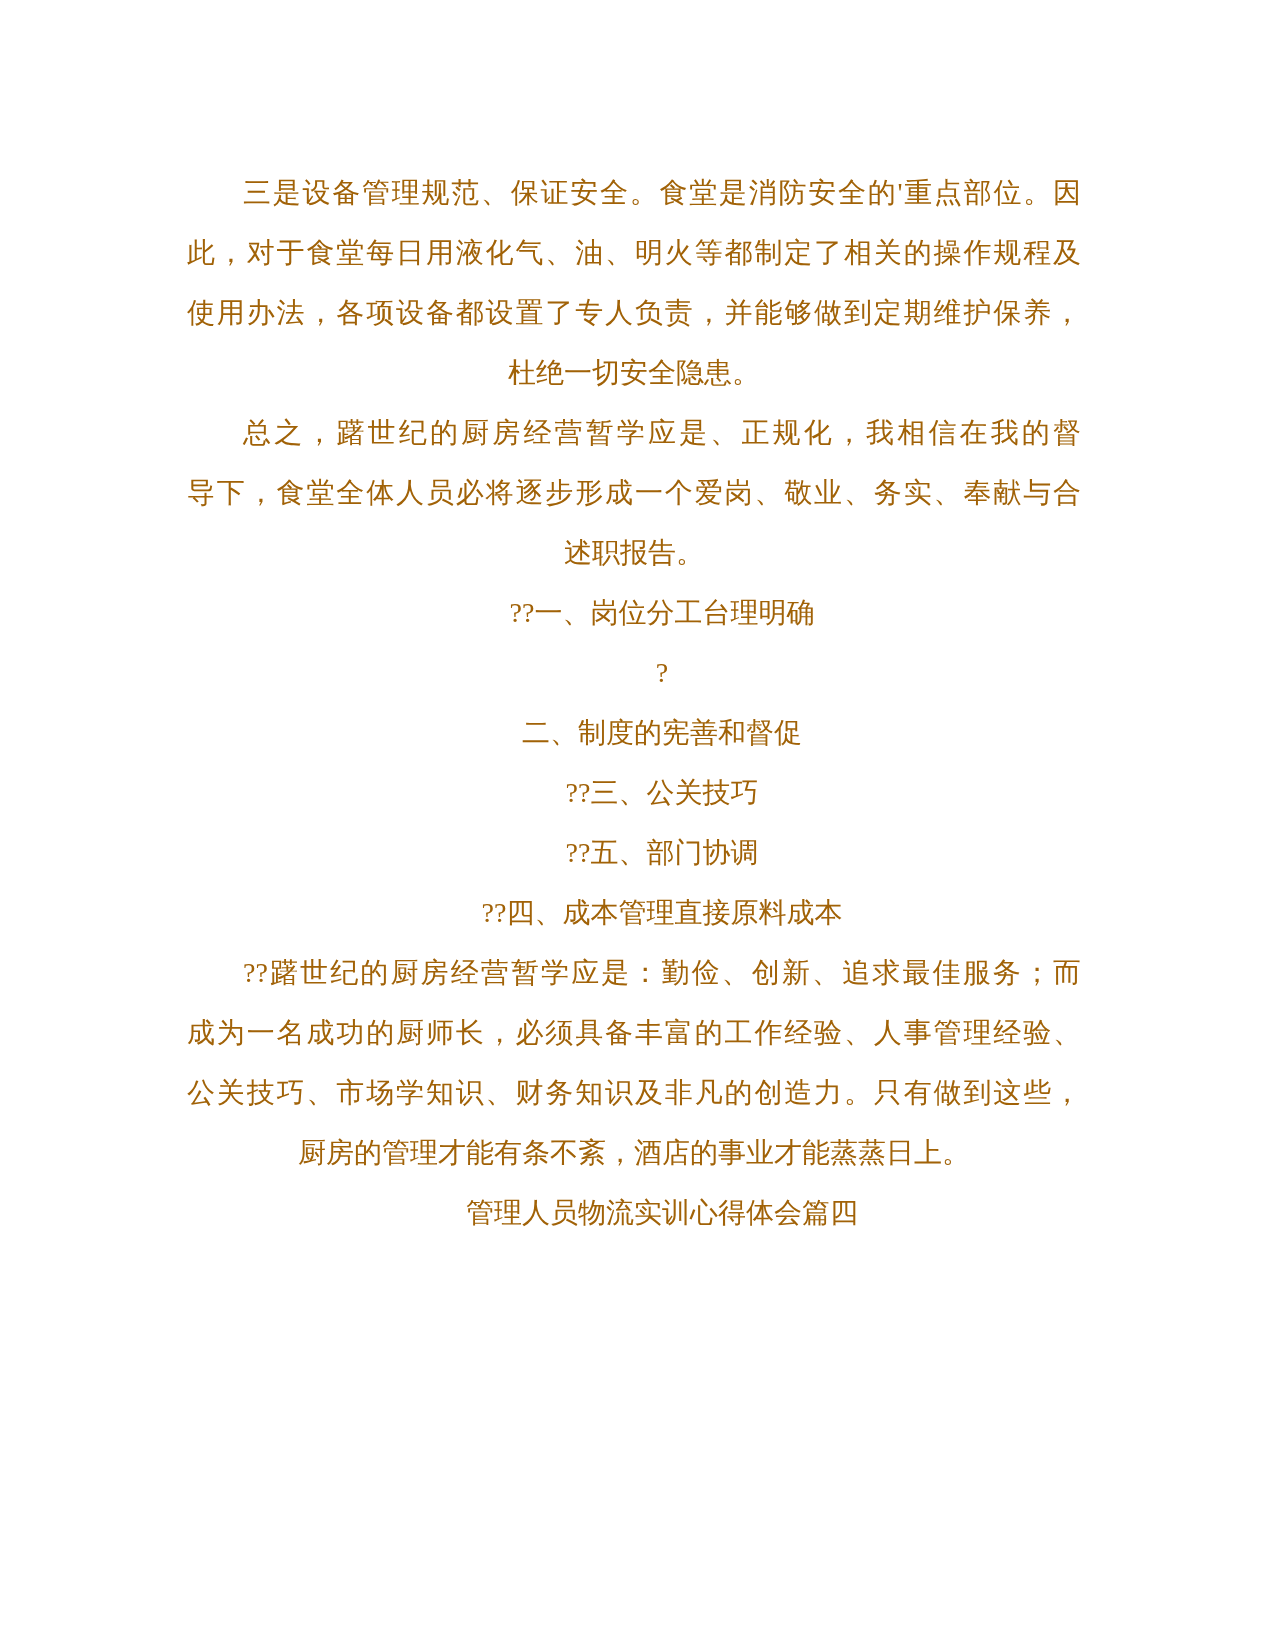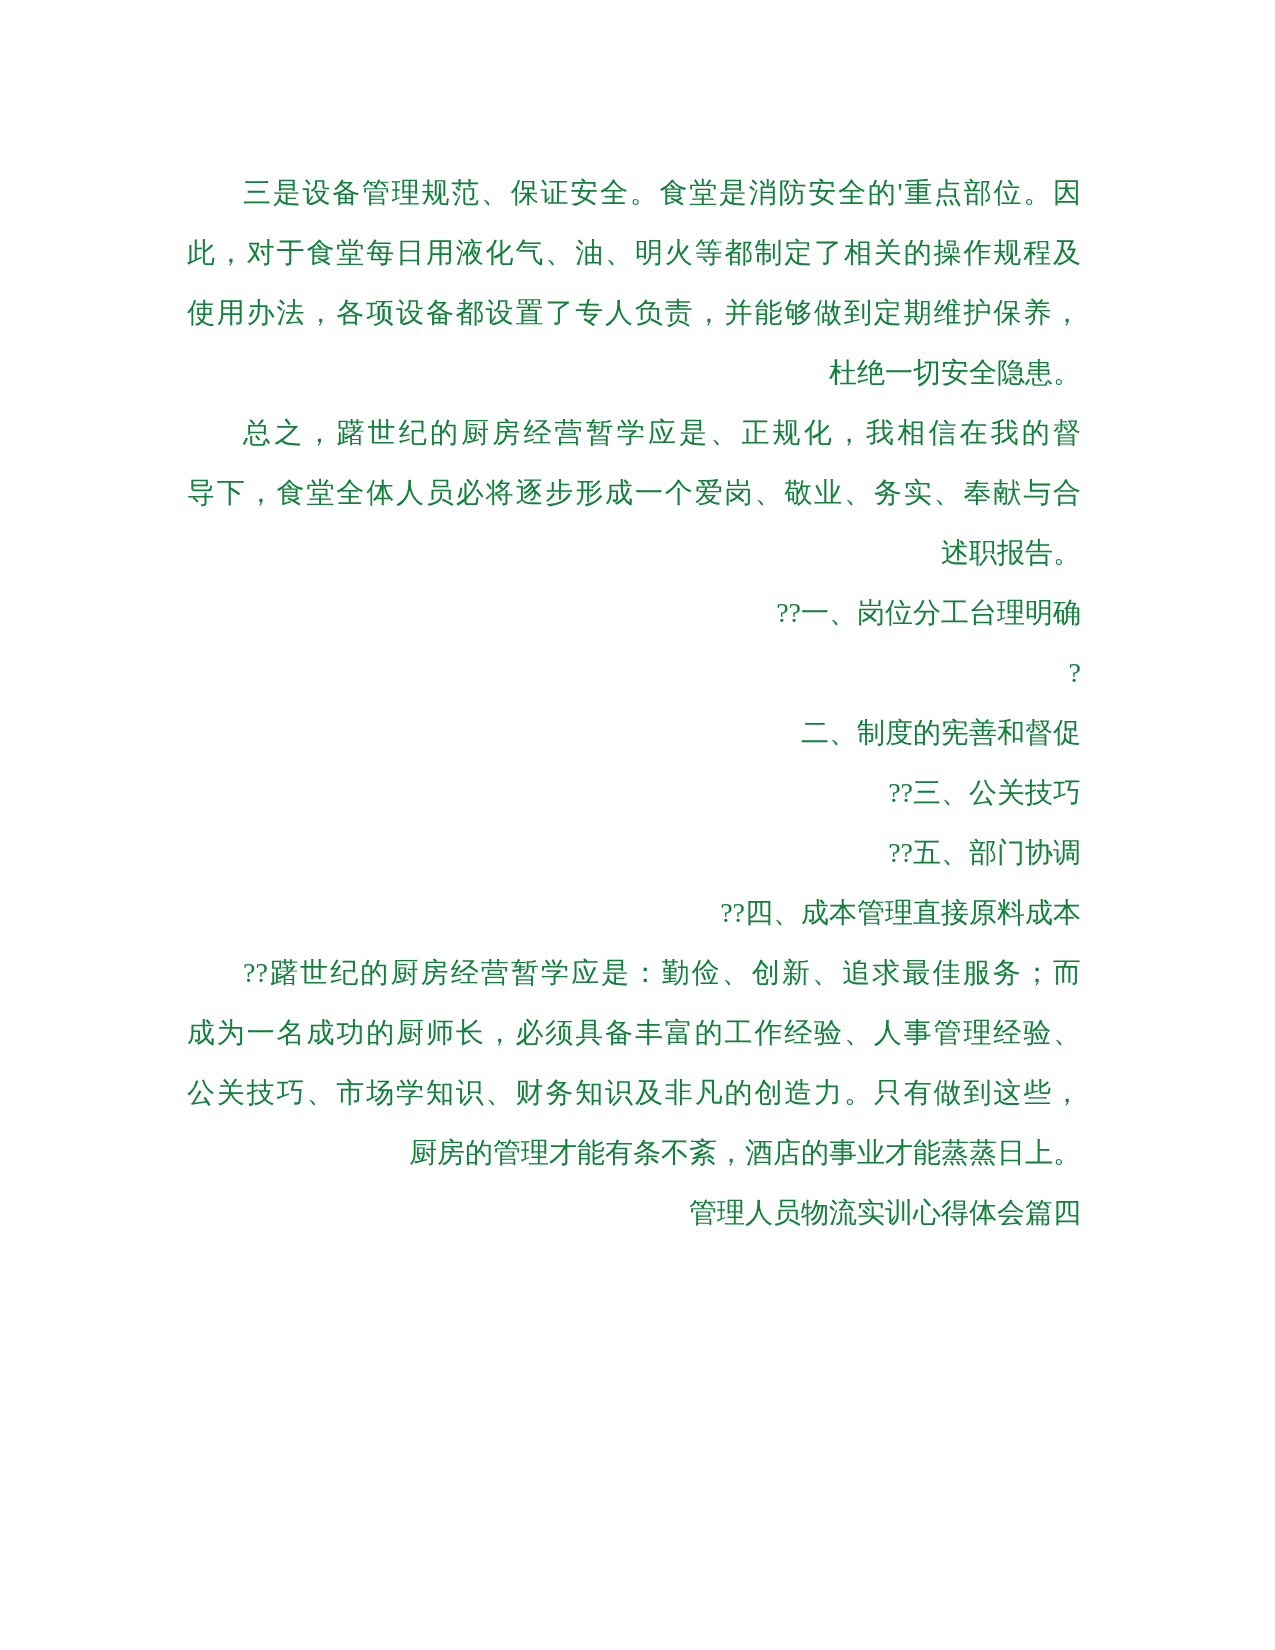--- a/index.html
+++ b/index.html
@@ -21,36 +21,36 @@
     width: 894px;
     font-family: "Liberation Serif", "DejaVu Serif", serif;
     font-size: 28px;
     line-height: 60px;
     color: #1c1c1c;
     font-weight: 400;
   }
   .line {
     display: block;
     height: 60px;
-    text-align: right;
+    text-align: center;
   }
   .line.fill {
     text-align: justify;
     text-align-last: justify;
     text-justify: inter-character;
   }
   .line.indent {
     text-indent: 2em;
   }
 </style>
 </head>
 <body style="background: rgb(255, 255, 255);">
 
 <div class="page">
-  <div class="text-block" id="text-block" style="color: #15803d;">
+  <div class="text-block" id="text-block" style="color: #a16207;">
       <div class="line fill indent">三是设备管理规范、保证安全。食堂是消防安全的'重点部位。因</div>
       <div class="line fill">此，对于食堂每日用液化气、油、明火等都制定了相关的操作规程及</div>
       <div class="line fill">使用办法，各项设备都设置了专人负责，并能够做到定期维护保养，</div>
       <div class="line">杜绝一切安全隐患。</div>
       <div class="line fill indent">总之，躇世纪的厨房经营暂学应是、正规化，我相信在我的督</div>
       <div class="line fill">导下，食堂全体人员必将逐步形成一个爱岗、敬业、务实、奉献与合</div>
       <div class="line">述职报告。</div>
       <div class="line indent">??一、岗位分工台理明确</div>
       <div class="line indent">?</div>
       <div class="line indent">二、制度的宪善和督促</div>

